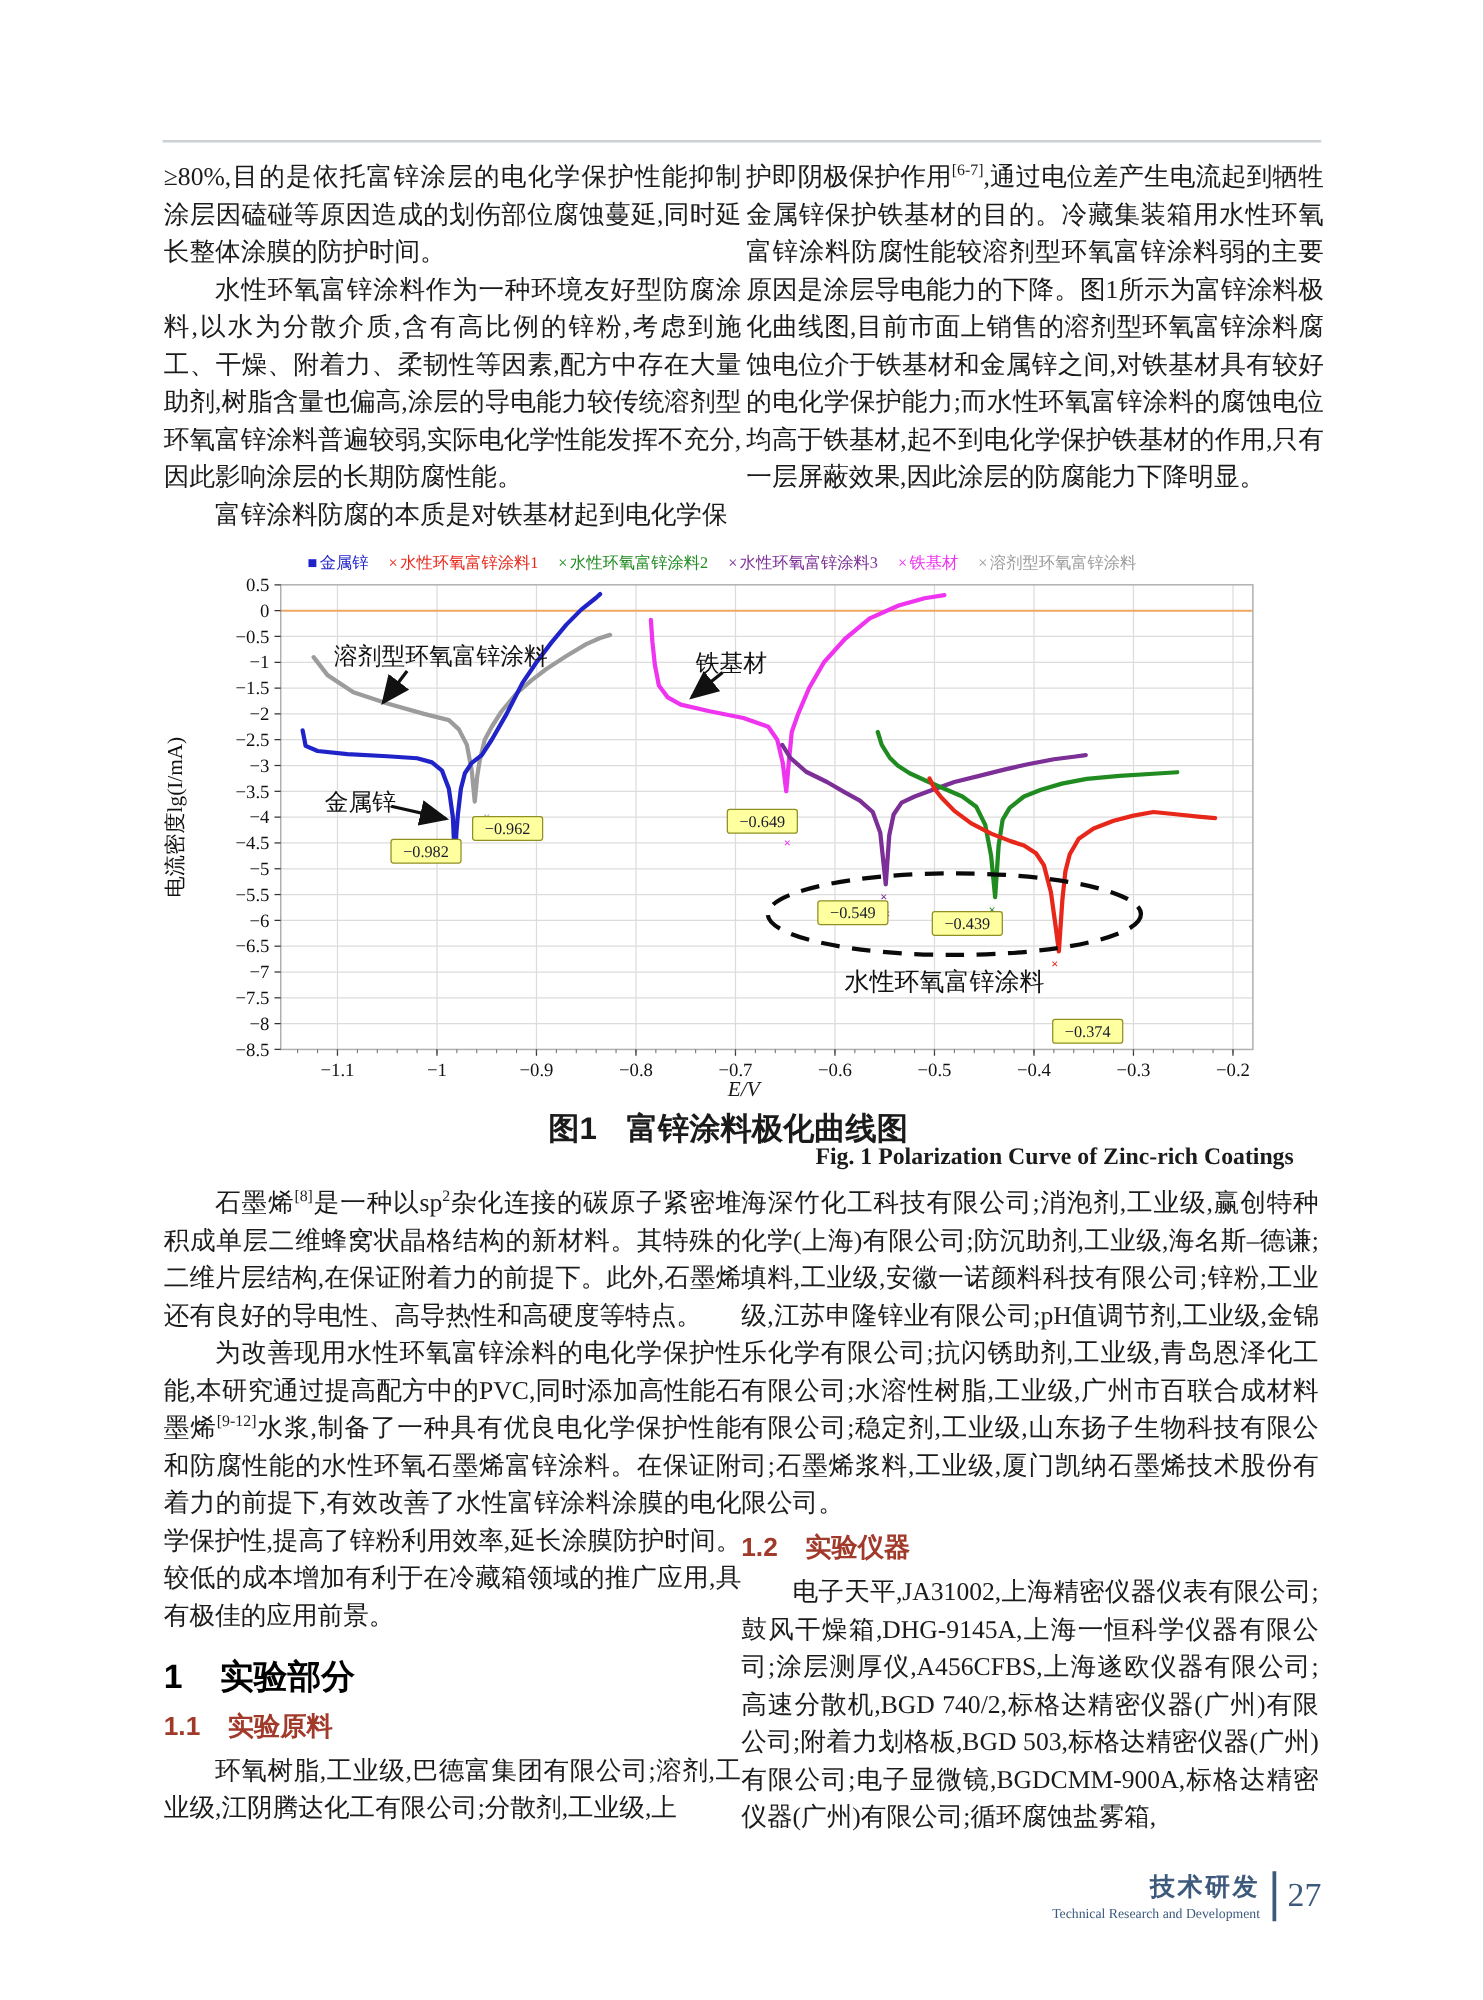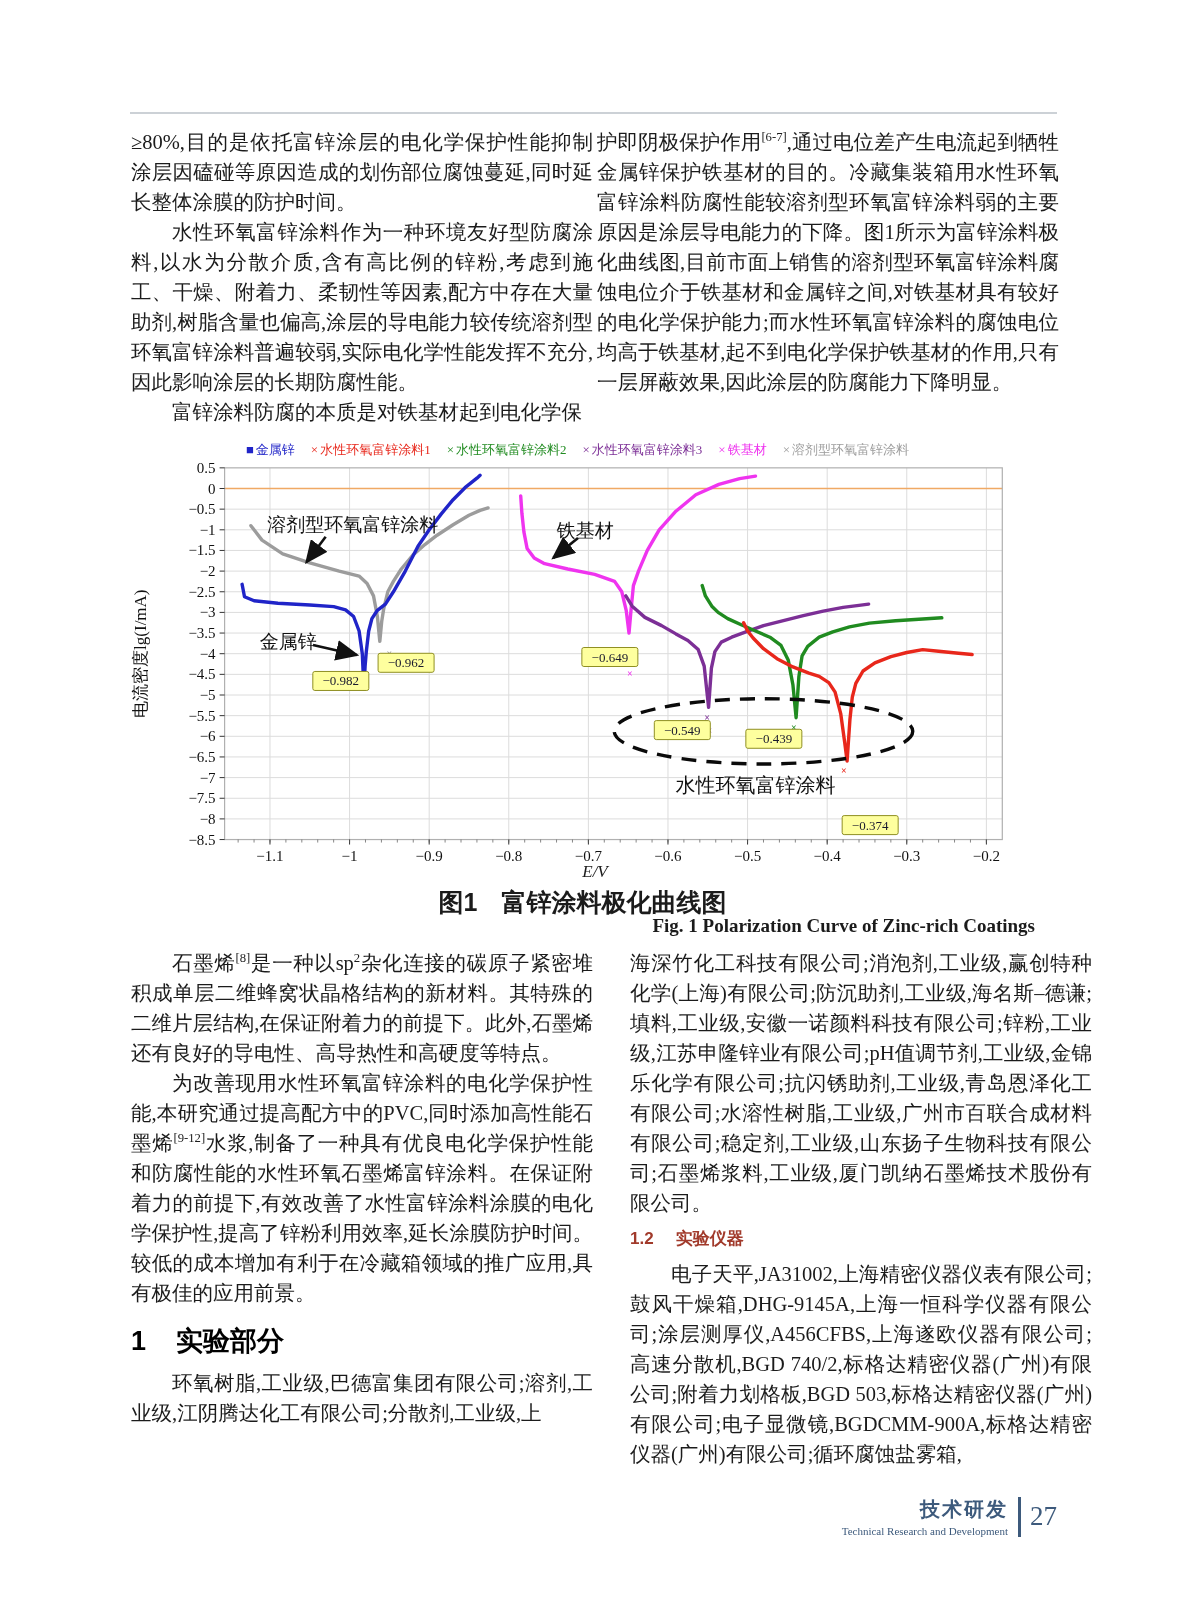--- a/index.html
+++ b/index.html
@@ -11,21 +11,21 @@
   .header-rule{position:absolute;top:112px;left:130px;width:927px;height:2px;background:#ccd1d6;}
 
   .col{position:absolute;width:462px;text-align:justify;font-size:20.5px;line-height:30px;}
   .col p{margin:0;}
   .col p.indent{text-indent:2em;}
   sup{font-size:0.62em;line-height:0;}
 
   .h1{font-family:"Liberation Sans","DejaVu Sans",sans-serif;color:#000000;font-size:27px;
       font-weight:bold;margin:16px 0 10px;line-height:34px;}
   .h1 .hnum{margin-right:30px;}
-  .h2{font-family:"Liberation Sans","DejaVu Sans",sans-serif;color:#a13a2b;font-size:17px;
+  .h2{font-family:"Liberation Sans","DejaVu Sans",sans-serif;color:#a13a2b;font-size:21px;
       font-weight:bold;margin:7px 0 6px;line-height:28px;}
   .h2 .hnum{margin-right:22px;}
 
   .chart-wrap{position:absolute;left:130px;top:437px;width:895px;height:430px;}
   .legend{position:absolute;left:130px;top:441px;width:895px;text-align:center;font-size:13px;
       font-weight:normal;white-space:nowrap;}
   .legend .item{margin:0 8px;}
   .legend .mk{margin-right:2px;}
 
   .caption-ev{position:absolute;left:130px;top:862px;width:930px;text-align:center;
@@ -250,23 +250,24 @@
   <div class="caption-ev">E/V</div>
   <div class="caption-zh">
     <span class="num">图1</span><span>富锌涂料极化曲线图</span>
   </div>
   <div class="caption-en">Fig. 1   Polarization Curve of Zinc-rich Coatings</div>
 
   <div class="col" style="left:131px;top:948px;">
       <p class="indent"><span>石墨烯</span><sup>[8]</sup><span>是一种以sp</span><sup>2</sup><span>杂化连接的碳原子紧密堆积成单层二维蜂窝状晶格结构的新材料。其特殊的二维片层结构,在保证附着力的前提下。此外,石墨烯还有良好的导电性、高导热性和高硬度等特点。</span></p>
       <p class="indent"><span>为改善现用水性环氧富锌涂料的电化学保护性能,本研究通过提高配方中的PVC,同时添加高性能石墨烯</span><sup>[9-12]</sup><span>水浆,制备了一种具有优良电化学保护性能和防腐性能的水性环氧石墨烯富锌涂料。在保证附着力的前提下,有效改善了水性富锌涂料涂膜的电化学保护性,提高了锌粉利用效率,延长涂膜防护时间。较低的成本增加有利于在冷藏箱领域的推广应用,具有极佳的应用前景。</span></p>
       <div class="h1"><span class="hnum">1</span><span>实验部分</span></div>
+      <div class="h2"><span class="hnum">1.1</span><span>实验原料</span></div>
       <p class="indent"><span>环氧树脂,工业级,巴德富集团有限公司;溶剂,工业级,江阴腾达化工有限公司;分散剂,工业级,上</span></p>
     </div>
-  <div class="col" style="left:630px;top:948px;">
+  <div class="col" style="left:593px;top:948px;">
       <p class=""><span>海深竹化工科技有限公司;消泡剂,工业级,赢创特种化学(上海)有限公司;防沉助剂,工业级,海名斯–德谦;填料,工业级,安徽一诺颜料科技有限公司;锌粉,工业级,江苏申隆锌业有限公司;pH值调节剂,工业级,金锦乐化学有限公司;抗闪锈助剂,工业级,青岛恩泽化工有限公司;水溶性树脂,工业级,广州市百联合成材料有限公司;稳定剂,工业级,山东扬子生物科技有限公司;石墨烯浆料,工业级,厦门凯纳石墨烯技术股份有限公司。</span></p>
       <div class="h2"><span class="hnum">1.2</span><span>实验仪器</span></div>
       <p class="indent"><span>电子天平,JA31002,上海精密仪器仪表有限公司;鼓风干燥箱,DHG-9145A,上海一恒科学仪器有限公司;涂层测厚仪,A456CFBS,上海遂欧仪器有限公司;高速分散机,BGD 740/2,标格达精密仪器(广州)有限公司;附着力划格板,BGD 503,标格达精密仪器(广州)有限公司;电子显微镜,BGDCMM-900A,标格达精密仪器(广州)有限公司;循环腐蚀盐雾箱,</span></p>
     </div>
 
   <div class="footer">
     <div class="footer-text">
       <div class="footer-zh">技术研发</div>
       <div class="footer-en">Technical Research and Development</div>
     </div>

